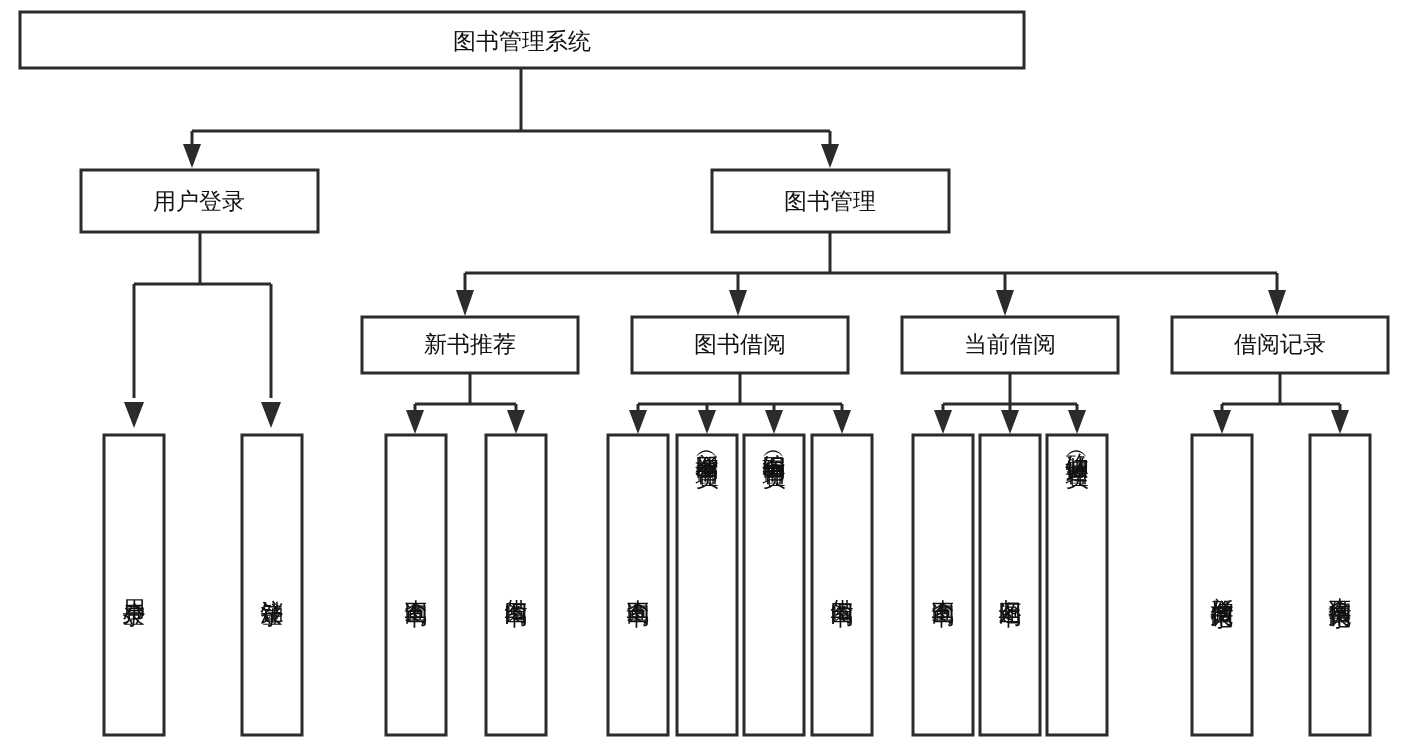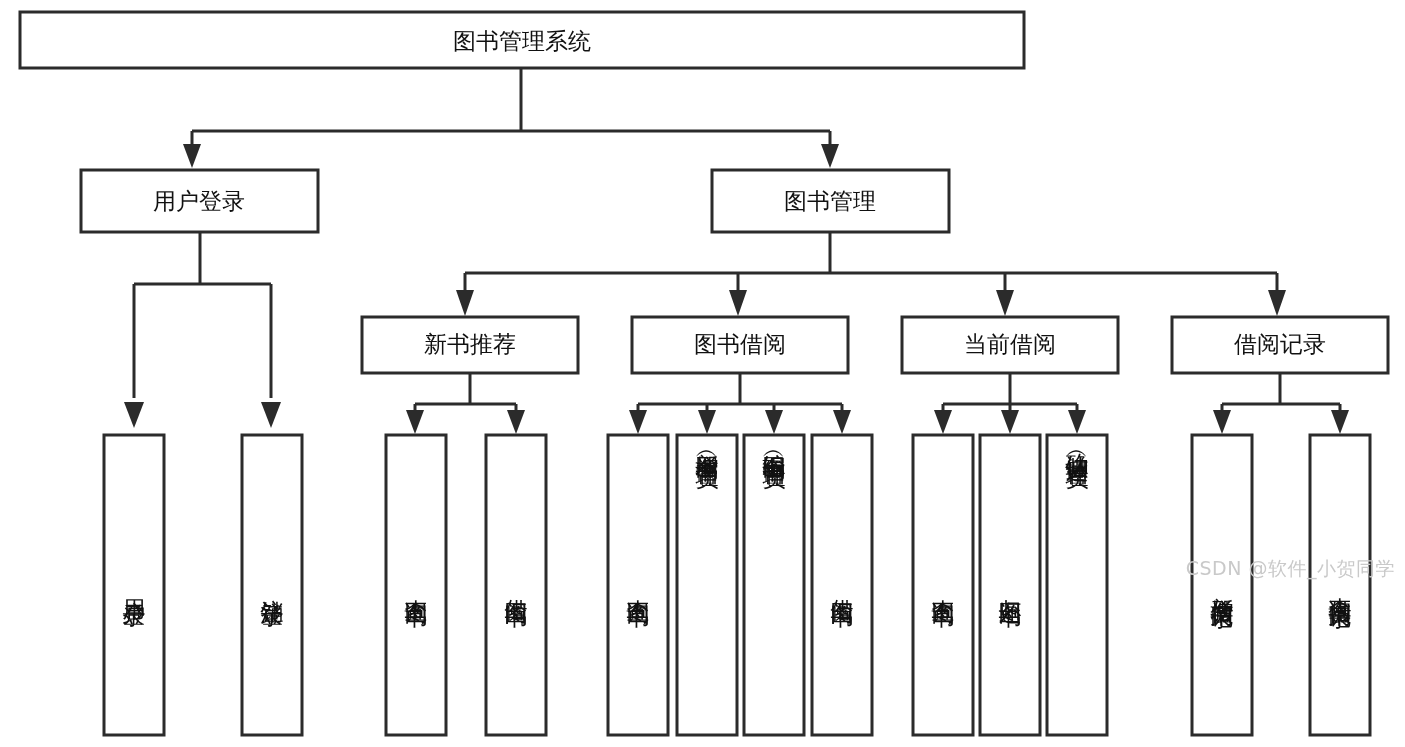--- a/index.html
+++ b/index.html
@@ -257,15 +257,14 @@
   </div>
 
   <div class="vert-label-wrap" style="left:1192px; top:435px; width:60px; height:300px;">
     <span class="vert-label">新增借阅记录</span>
   </div>
 
   <div class="vert-label-wrap" style="left:1310px; top:435px; width:60px; height:300px;">
     <span class="vert-label">查询借阅记录</span>
   </div>
 
-  <div class="watermark">CSDN @软件_小贺同学</div>
 
 </div>
 
 </body></html>

